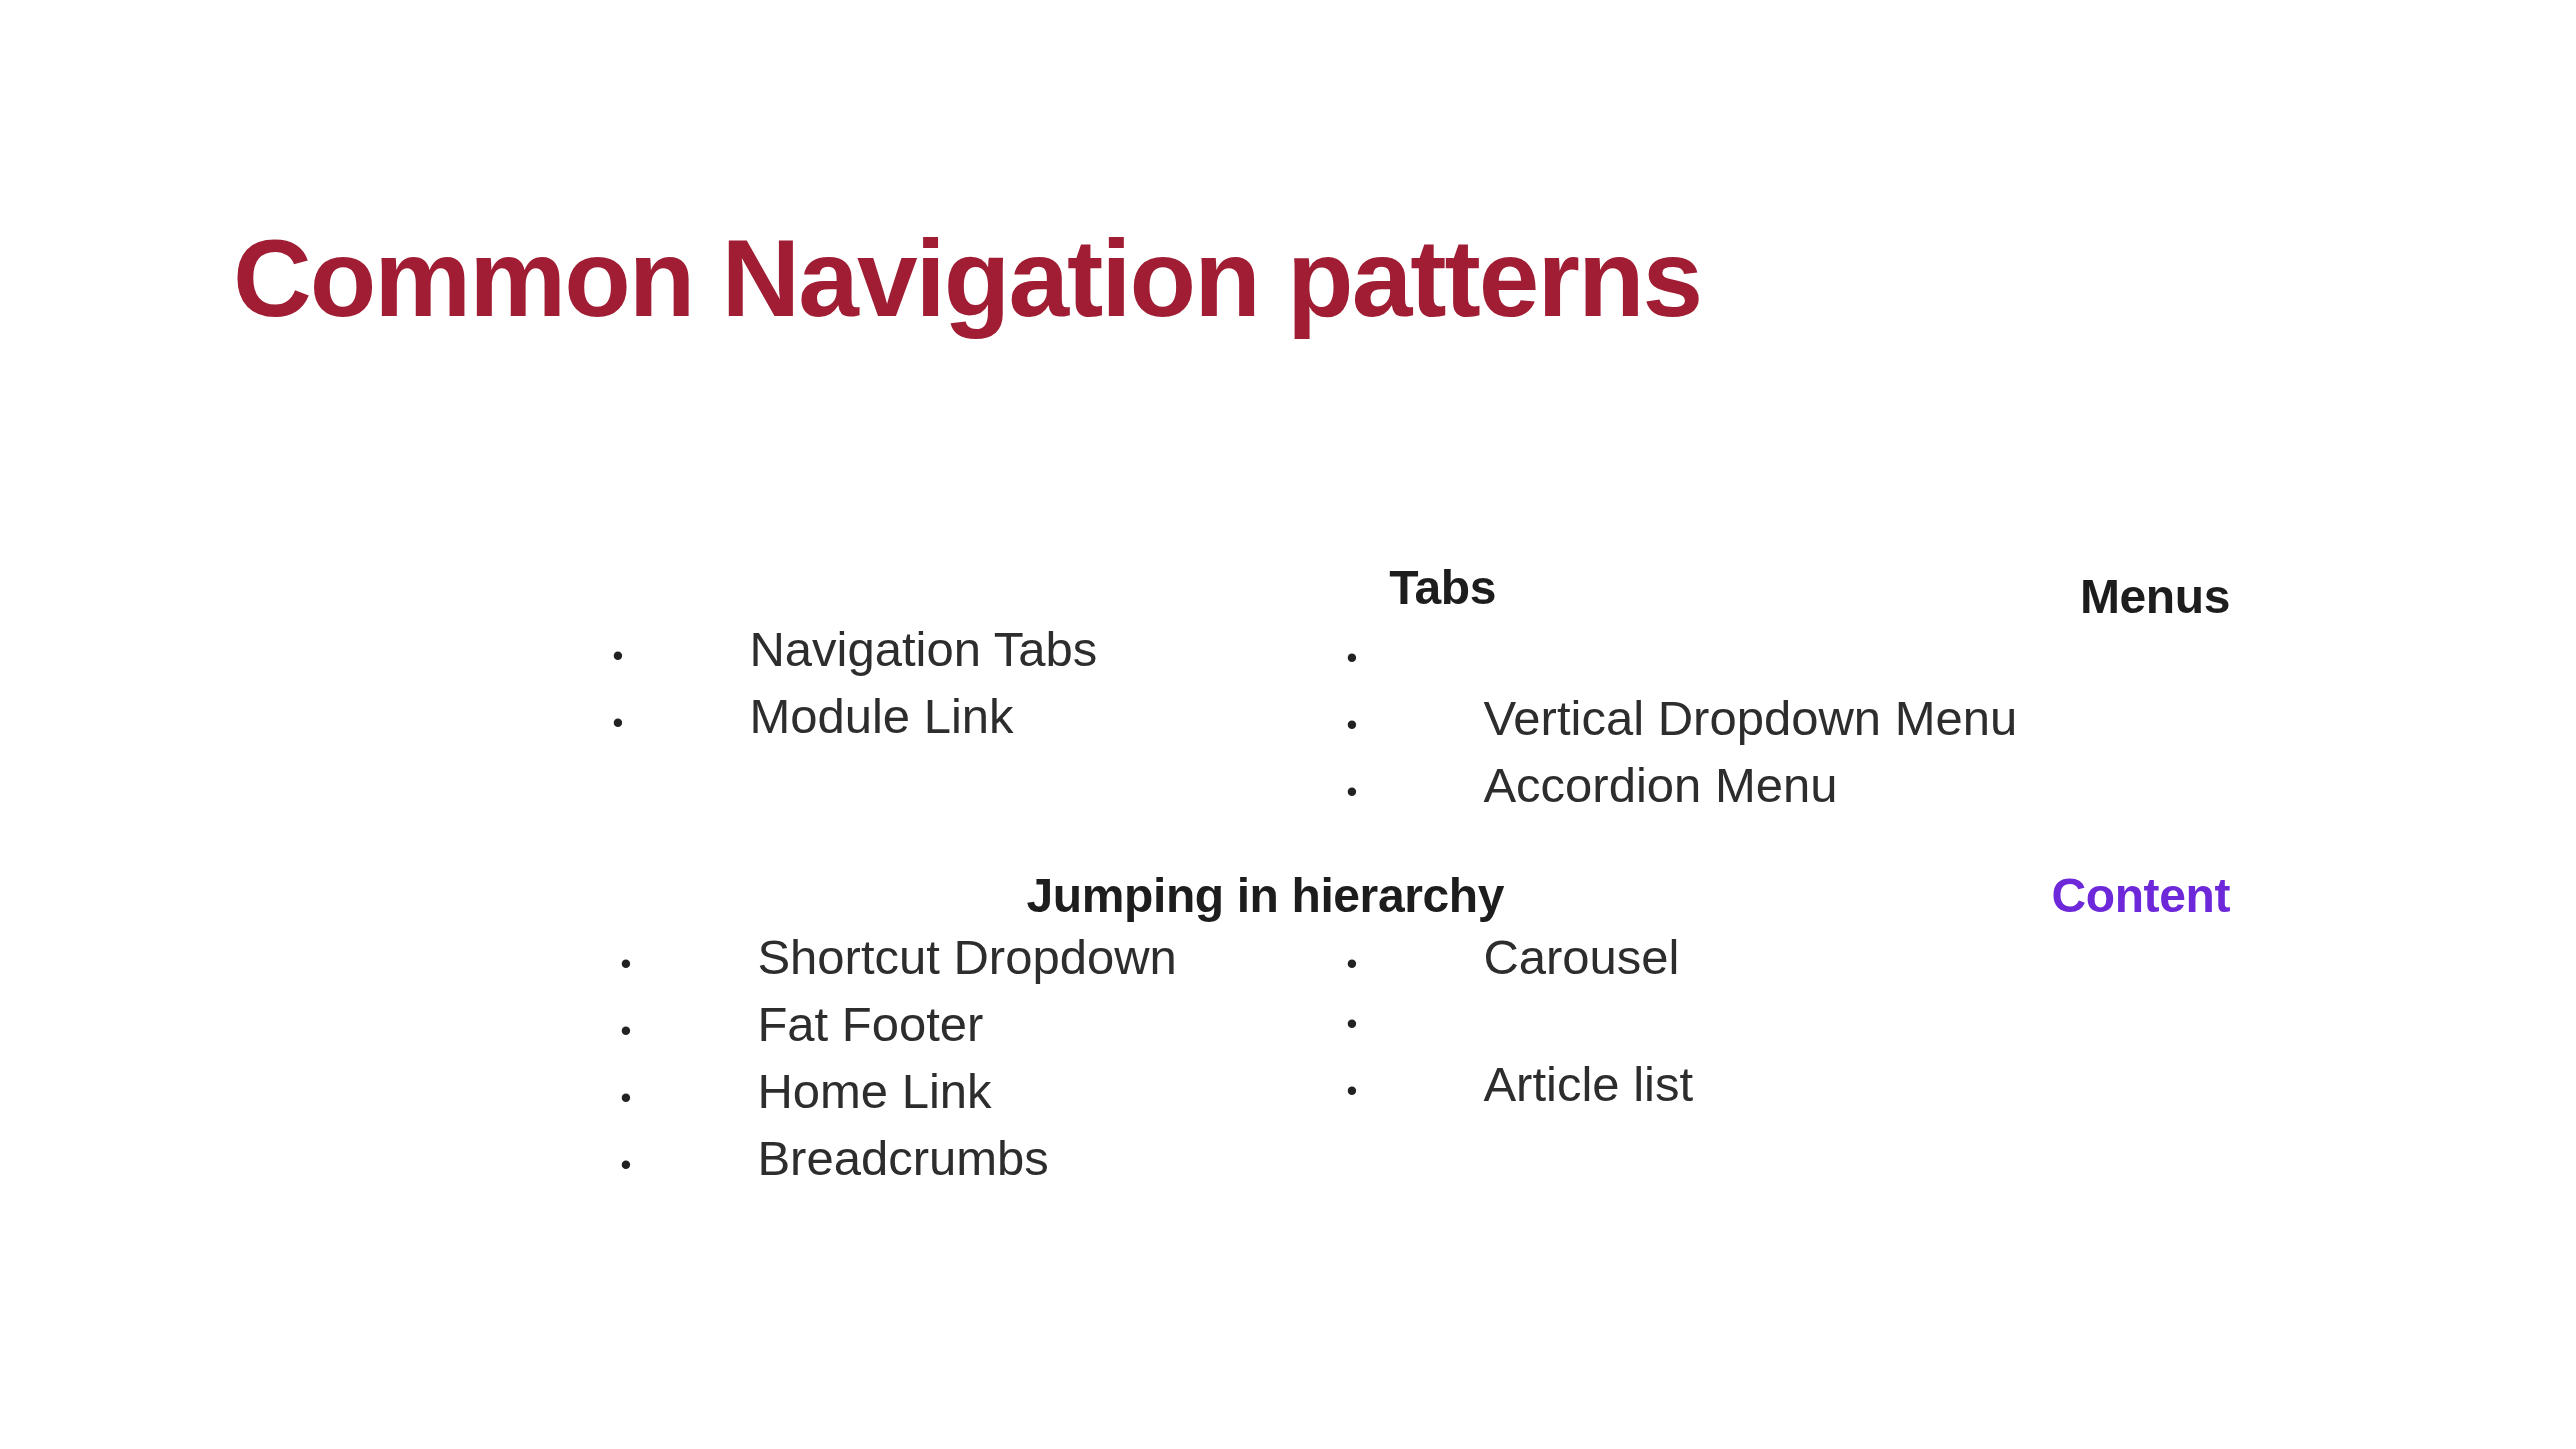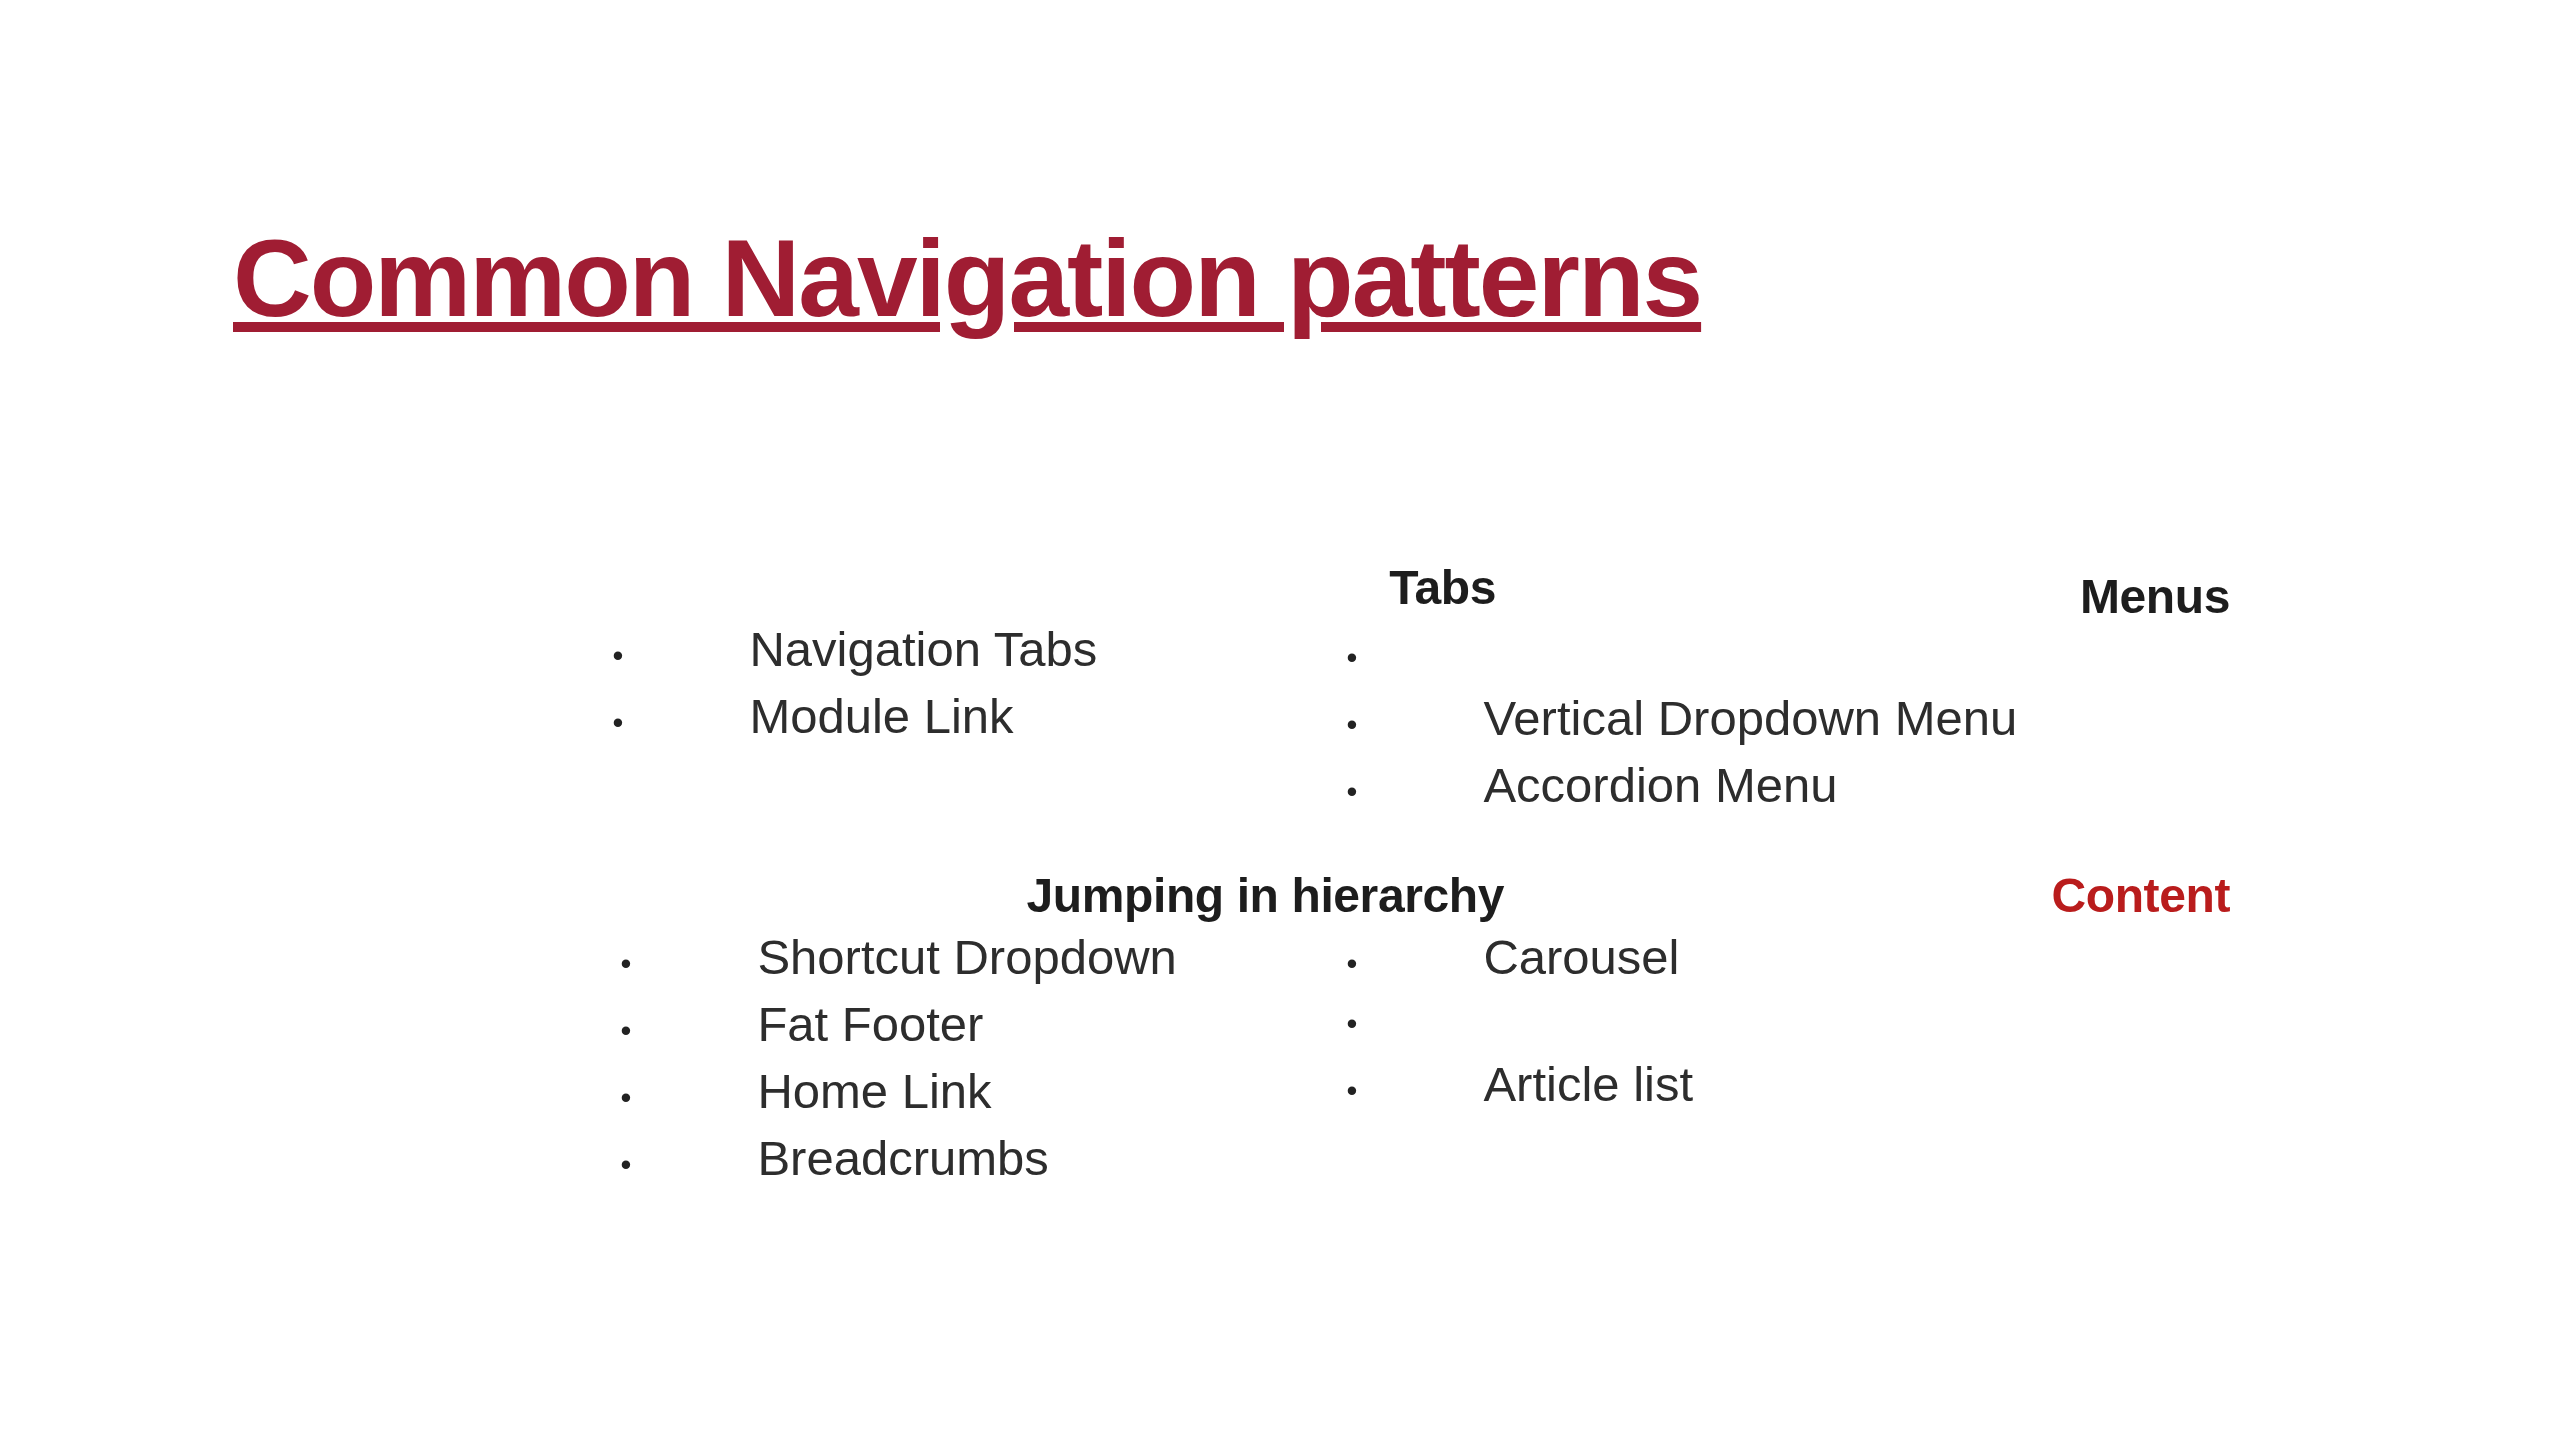--- a/index.html
+++ b/index.html
@@ -24,21 +24,20 @@
     left: 233px;
     top: 224px;
     margin: 0;
     font-family: "Liberation Sans", sans-serif;
     font-weight: bold;
     font-size: 109px;
     line-height: 1;
     letter-spacing: -2px;
     white-space: nowrap;
     color: #a01d33;
-    text-decoration: underline;
   }
   .section {
     position: absolute;
     width: 886px;
   }
   .section.pos-0 { left: 610px;  top: 556px;  }
   .section.pos-1 { left: 1344px; top: 565px;  }
   .section.pos-2 { left: 618px;  top: 864px; }
   .section.pos-3 { left: 1344px; top: 864px; }
   .section-heading {
@@ -129,21 +128,21 @@
           <span class="item-label">Home Link</span>
         </li>
         <li class="list-item" style="color: rgb(45, 45, 45);">
           <span class="bullet-dot">•</span>
           <span class="item-label">Breadcrumbs</span>
         </li>
       </ul>
   </div>
 
   <div class="section pos-3">
-    <h2 class="section-heading" style="color: #b91c1c;">Content</h2>
+    <h2 class="section-heading" style="color: #6d28d9;">Content</h2>
     <ul class="bullet-list">
         <li class="list-item" style="color: rgb(45, 45, 45);">
           <span class="bullet-dot">•</span>
           <span class="item-label">Carousel</span>
         </li>
         <li class="list-item" style="color: rgb(45, 45, 45);">
           <span class="bullet-dot">•</span>
         </li>
         <li class="list-item" style="color: rgb(45, 45, 45);">
           <span class="bullet-dot">•</span>

